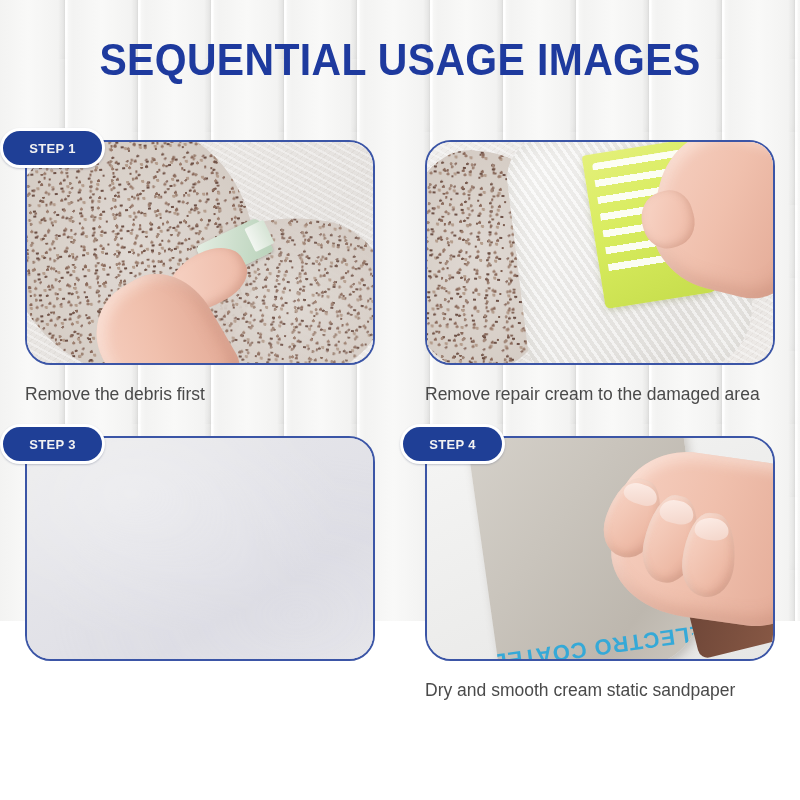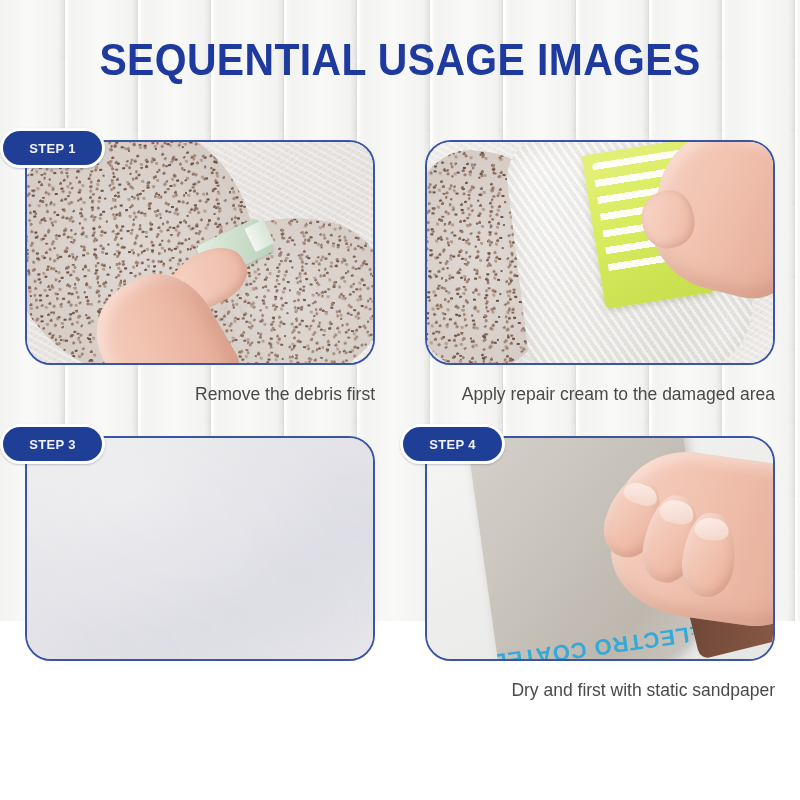--- a/index.html
+++ b/index.html
@@ -113,21 +113,21 @@
     font-size: 13px;
     font-weight: 700;
     letter-spacing: 0.3px;
     white-space: nowrap;
     box-shadow: 0 1px 2px rgba(40,50,90,0.25);
     font-family: "Liberation Sans Narrow", "Liberation Sans", sans-serif;
   }
 
   .caption {
     margin-top: 16px;
-    text-align: right;
+    text-align: left;
     font-size: 17.5px;
     line-height: 26px;
     color: #4a4a4a;
     font-family: "Liberation Sans", sans-serif;
   }
 
   
 
   
   .wall-base {
@@ -381,21 +381,21 @@
         <div class="photo">
           <div class="wall-base"></div>
           <div class="wall-tex"></div>
           <div class="patch s2-patch"></div>
           <div class="s2-cream"></div>
           <div class="s2-spatula"></div>
           <div class="arm s2-arm"></div>
           <div class="s2-thumb"></div>
         </div>
       </div>
-      <div class="caption">Apply repair cream to the damaged area</div>
+      <div class="caption">Remove repair cream to the damaged area</div>
     </div>
 
     <div class="step">
       <div class="card">
         <div class="photo">
           <div class="s3-wall"></div>
         </div>
       </div>
       <div class="badge">STEP 3</div>
     </div>
@@ -414,17 +414,17 @@
             </div>
           <div class="s4-f s4-f2">
               <div class="s4-nail"></div>
             </div>
           <div class="s4-f s4-f3">
               <div class="s4-nail"></div>
             </div>
         </div>
       </div>
       <div class="badge">STEP 4</div>
-      <div class="caption">Dry and first with static sandpaper</div>
+      <div class="caption">Dry and smooth cream static sandpaper</div>
     </div>
 
   </div>
 </div>
 
 </body></html>

